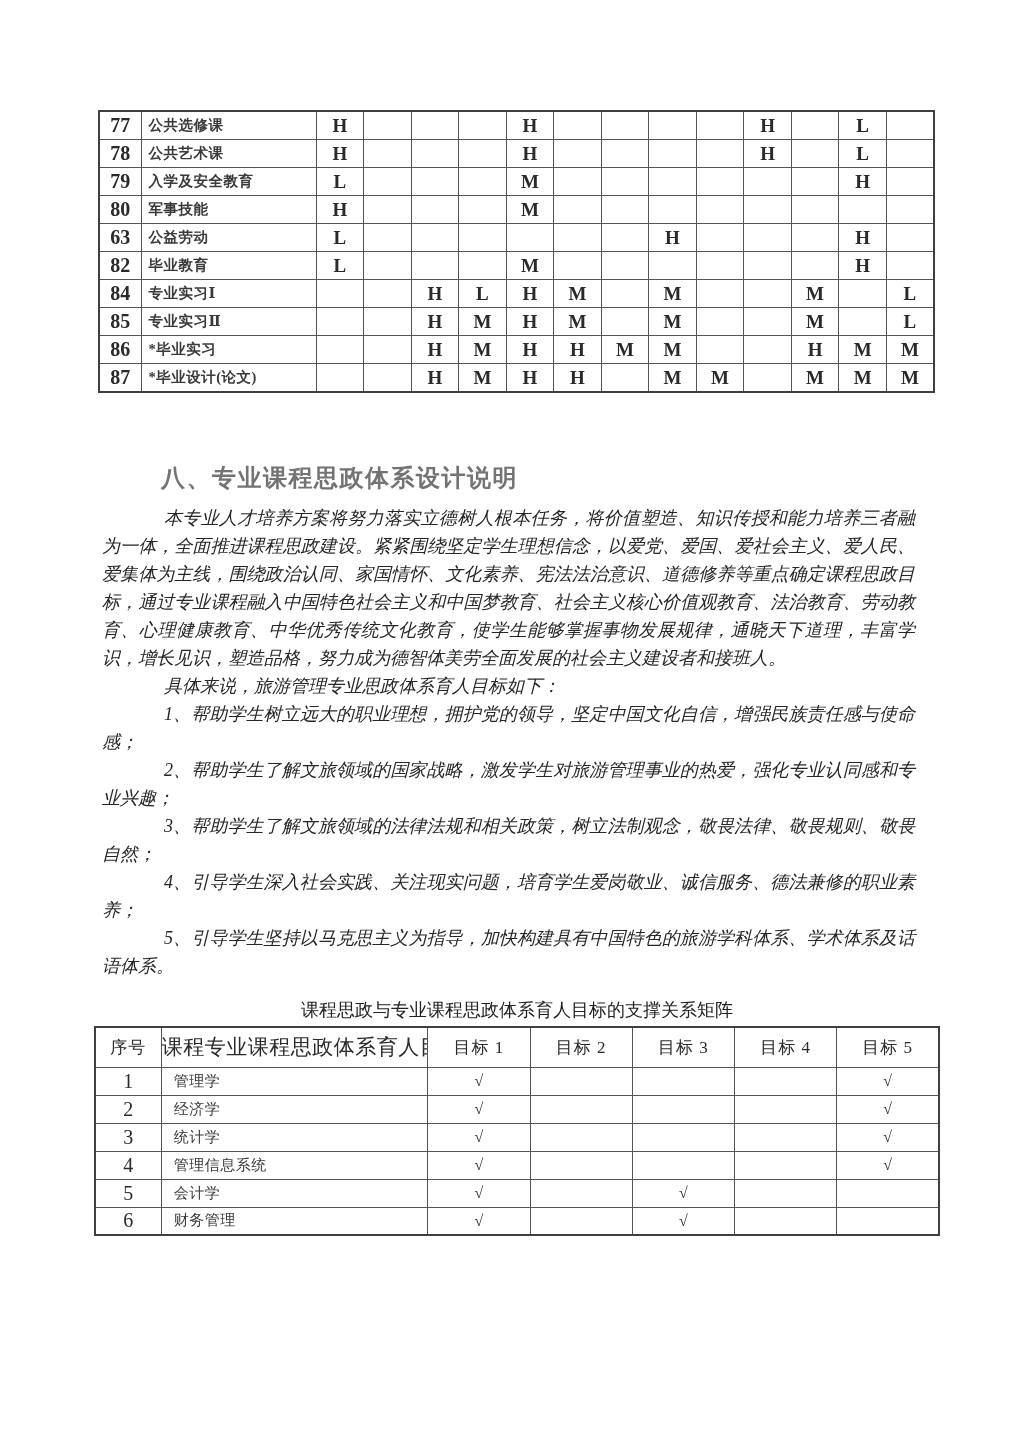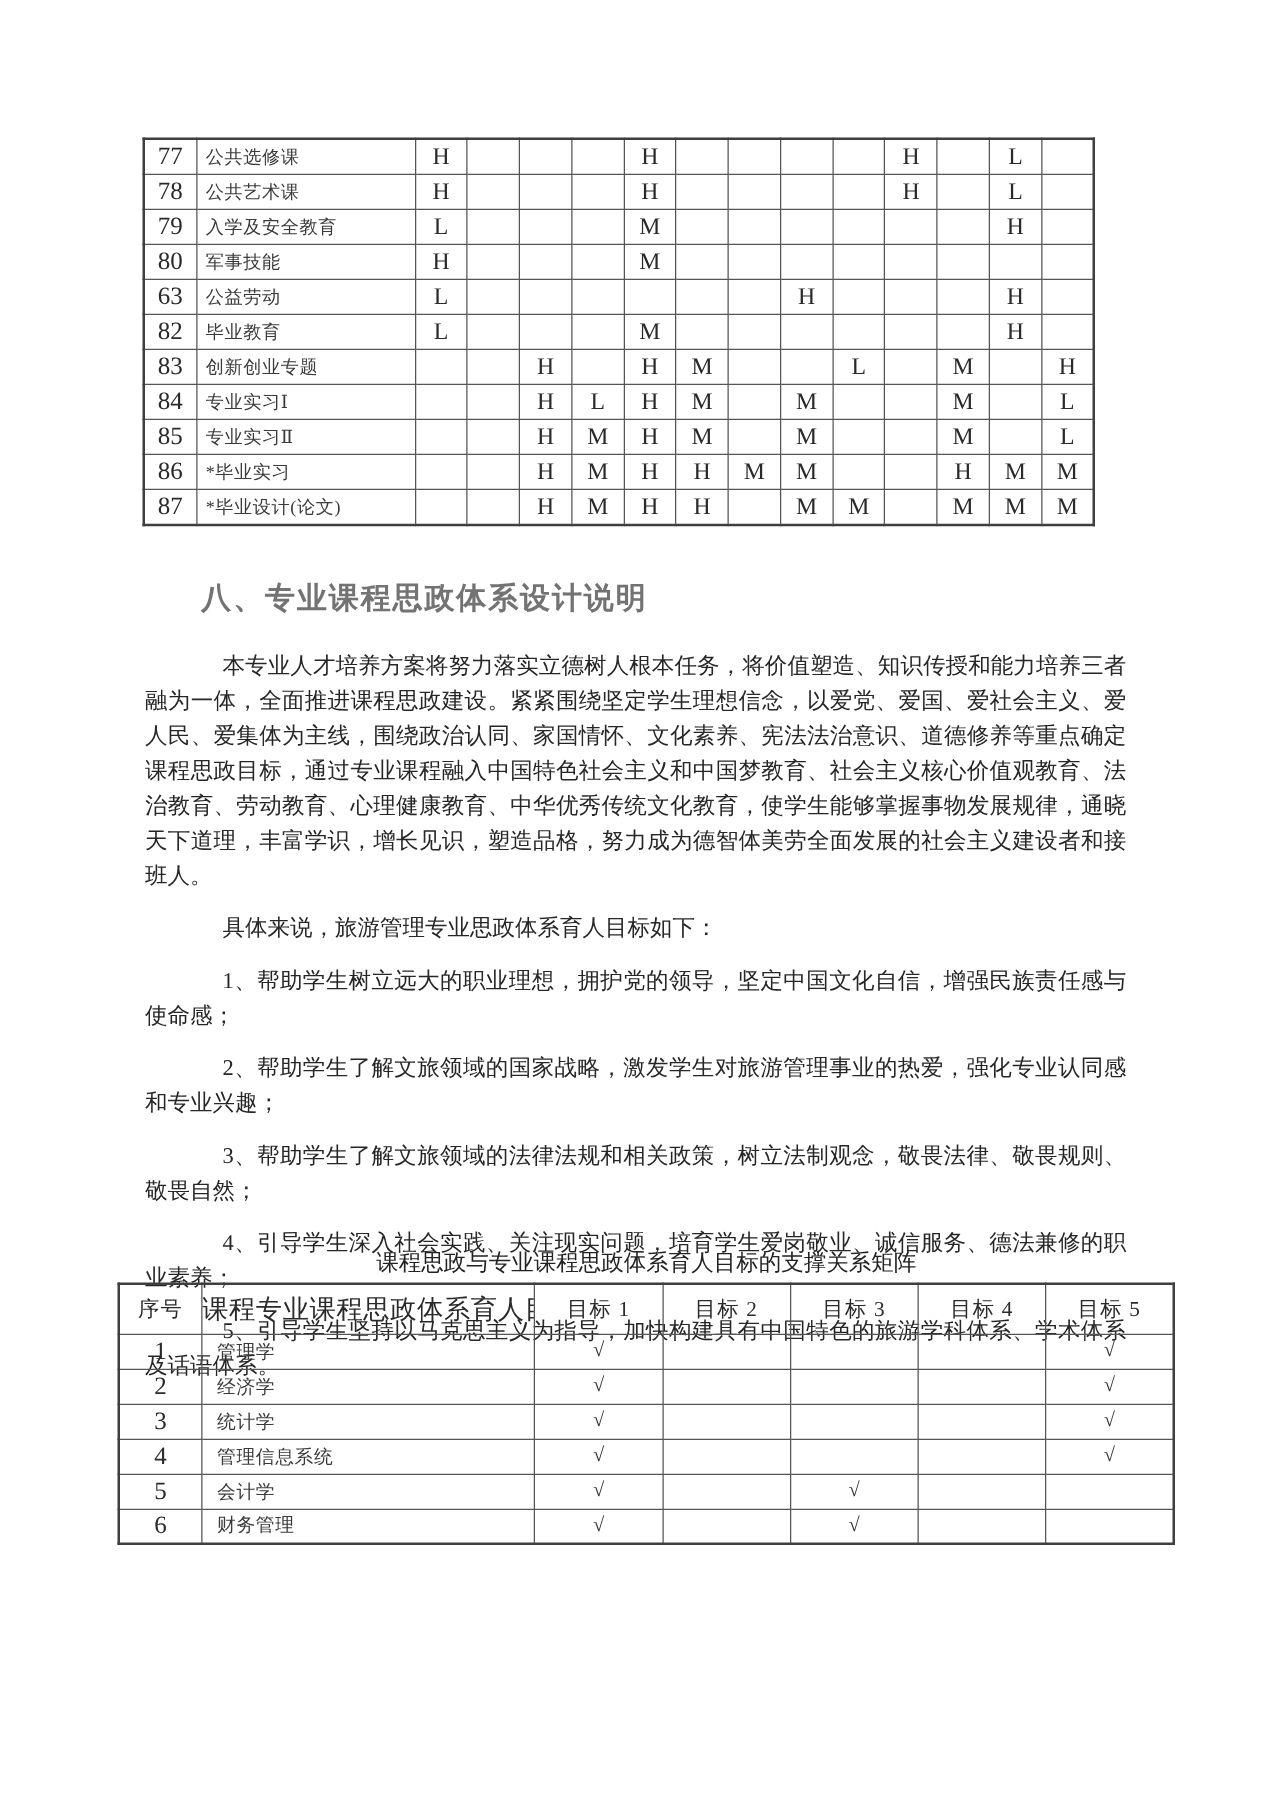--- a/index.html
+++ b/index.html
@@ -9,23 +9,24 @@
     background:#ffffff;
     font-family:"Liberation Serif","DejaVu Serif",serif;
     color:#1f1f1f;
     overflow:hidden;
   }
 
   table { border-collapse:collapse; }
 
   
   .matrix-table {
-    position:absolute; left:114px; top:110px;
-    width:762px; table-layout:fixed;
+    position:absolute; left:98px; top:110px;
+    width:837px; table-layout:fixed;
     border:2px solid #3f3f3f;
+    font-weight:bold;
   }
   .matrix-table td {
     border:1px solid #555555;
     height:27px; padding:0;
     text-align:center; vertical-align:middle;
     overflow:hidden; white-space:nowrap;
   }
   .matrix-table td.no   { font-size:20px; color:#2a2a2a; }
   .matrix-table td.course {
     text-align:left; padding-left:7px;
@@ -41,21 +42,21 @@
     font-weight:bold; font-size:24px; color:#737373;
     letter-spacing:1.5px;
   }
 
   
   .body-text {
     position:absolute; left:102px; top:504px; width:813px;
     font-size:18px; line-height:28px;
     text-align:justify; color:#262626;
   }
-  .body-text p { margin:14px; text-indent:62px; }
+  .body-text p { margin:0; text-indent:62px;font-style:italic; }
 
   
   .support-title {
     position:absolute; left:94px; top:998px; width:846px;
     text-align:center; font-size:18px; color:#222222;
   }
 
   
   .support-table {
     position:absolute; left:94px; top:1026px;
@@ -200,37 +201,20 @@
           <td class="val"></td>
           <td class="val">M</td>
           <td class="val"></td>
           <td class="val"></td>
           <td class="val"></td>
           <td class="val"></td>
           <td class="val"></td>
           <td class="val"></td>
           <td class="val">H</td>
           <td class="val"></td>
-        </tr>
-        <tr>
-          <td class="no">83</td>
-          <td class="course">创新创业专题</td>
-          <td class="val"></td>
-          <td class="val"></td>
-          <td class="val">H</td>
-          <td class="val"></td>
-          <td class="val">H</td>
-          <td class="val">M</td>
-          <td class="val"></td>
-          <td class="val"></td>
-          <td class="val">L</td>
-          <td class="val"></td>
-          <td class="val">M</td>
-          <td class="val"></td>
-          <td class="val">H</td>
         </tr>
         <tr>
           <td class="no">84</td>
           <td class="course">专业实习Ⅰ</td>
           <td class="val"></td>
           <td class="val"></td>
           <td class="val">H</td>
           <td class="val">L</td>
           <td class="val">H</td>
           <td class="val">M</td>

